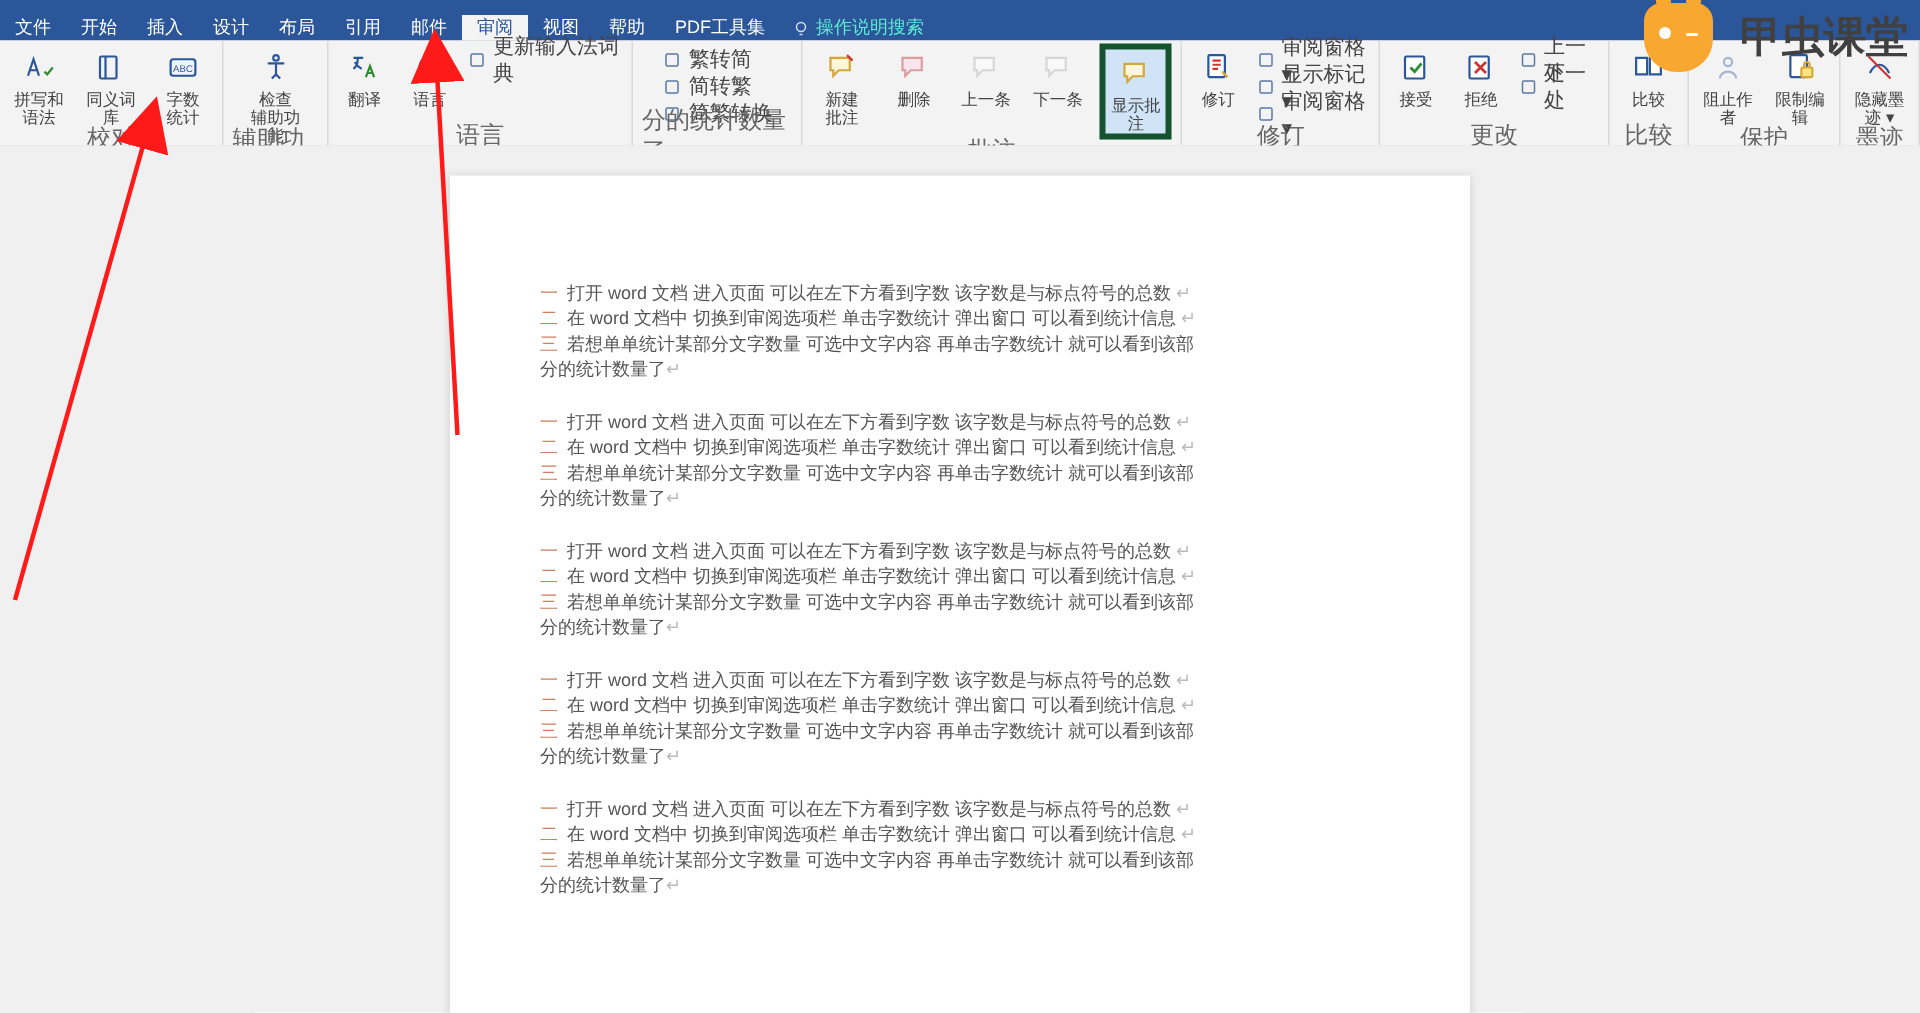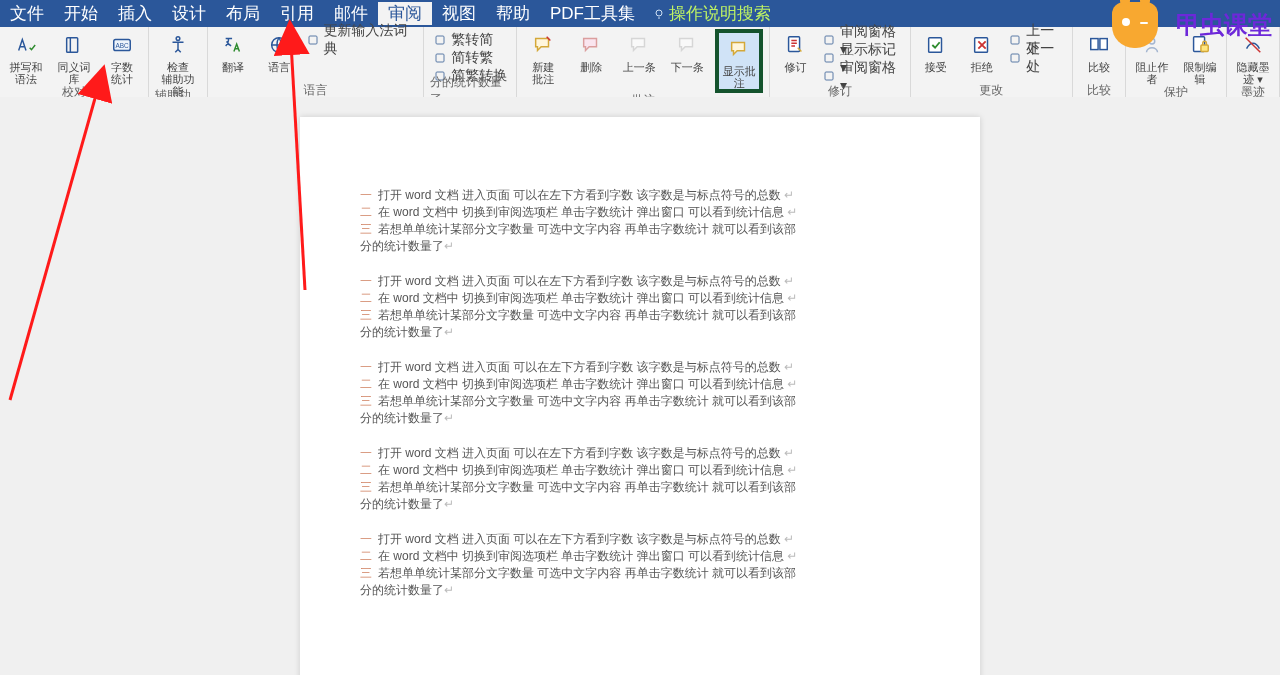--- a/index.html
+++ b/index.html
@@ -1,43 +1,43 @@
 <!DOCTYPE html>
 <html><head>
 <meta charset="utf-8">
 <style>
   html,body{margin:0;padding:0;width:1280px;height:675px;font-family:"Microsoft YaHei","SimSun",sans-serif;background:#fff;overflow:hidden}
   
-  .menubar{height:27px;background:#2b579a;color:#fff;display:flex;align-items:center;font-size:17px;white-space:nowrap}
+  .menubar{height:27px;background:#2b579a;color:#fff;display:flex;align-items:flex-end;font-size:12px;white-space:nowrap}
   .menubar .m{padding:0 10px;display:flex;align-items:center;cursor:pointer}
   .menubar .m.active{background:#f3f3f3;color:#2b579a}
-  .menubar .tell{display:flex;align-items:center;color:#bef264;margin-left:8px}
+  .menubar .tell{display:flex;align-items:center;color:#5eead4;margin-left:8px}
   .menubar .tell svg{margin-right:4px}
   
   .ribbon{height:70px;background:#f3f3f3;border-bottom:1px solid #d4d4d4;display:flex;font-size:11px;color:#444;position:relative}
   .group{display:flex;flex-direction:column;align-items:center;padding:2px 6px 0 6px;border-right:1px solid #d9d9d9}
   .group .row{display:flex;align-items:flex-start;gap:8px;flex:1}
-  .group .glabel{height:14px;font-size:12px;color:#666;display:flex;align-items:center;margin-top:auto}
+  .group .glabel{height:14px;font-size:16px;color:#666;display:flex;align-items:center;margin-top:auto}
   .btn-lg{display:flex;flex-direction:column;align-items:center;justify-content:flex-start;width:40px;padding-top:2px;gap:2px;cursor:pointer}
   .btn-lg .ic{width:28px;height:28px;display:flex;align-items:center;justify-content:center}
   .btn-lg .lbl{font-size:11px;text-align:center;line-height:12px;white-space:normal}
   .btn-sm{display:flex;align-items:center;gap:4px;height:16px;font-size:14px;cursor:pointer}
   .btn-sm .ic{width:14px;height:14px;display:flex;align-items:center;justify-content:center}
   .btn-lg.hl{background:#d0e3f7;border:4px solid #14532d}
   .stack{display:flex;flex-direction:column;gap:2px;padding-top:3px}
   
   .docarea{position:absolute;top:97px;left:0;right:0;bottom:0;background:#f0f0f0;overflow:hidden}
   .page{width:560px;background:#fff;margin:20px auto 0 auto;box-shadow:0 0 6px rgba(0,0,0,.15);padding:70px 60px 260px 60px;font-size:12px;color:#555;line-height:17px}
   .para{margin-bottom:18px}
   .para span.num{color:#d08060;margin-right:6px}
   .para .crlf{color:#bbb}
   
   .arrows{position:absolute;top:0;left:0;pointer-events:none}
   
-  .brand{position:absolute;top:2px;right:8px;display:flex;align-items:center;gap:18px;color:#6d28d9;font-size:24px;font-weight:bold}
+  .brand{position:absolute;top:2px;right:8px;display:flex;align-items:center;gap:18px;color:#404040;font-size:28px;font-weight:bold}
   .brand .logo{width:46px;height:46px;background:#f8a830;border-radius:12px 12px 22px 22px;position:relative}
   .brand .logo:before,.brand .logo:after{content:"";position:absolute;width:10px;height:14px;background:#f8a830;border-radius:5px;top:-10px}
   .brand .logo:before{left:8px}
   .brand .logo:after{right:8px}
   .brand .logo .eye{position:absolute;width:8px;height:8px;background:#fff;border-radius:50%;top:16px}
   .brand .logo .eye.l{left:10px}
   .brand .logo .eye.r{right:10px;height:2px;top:20px;border-radius:1px}
 </style>
 </head>
 <body>

